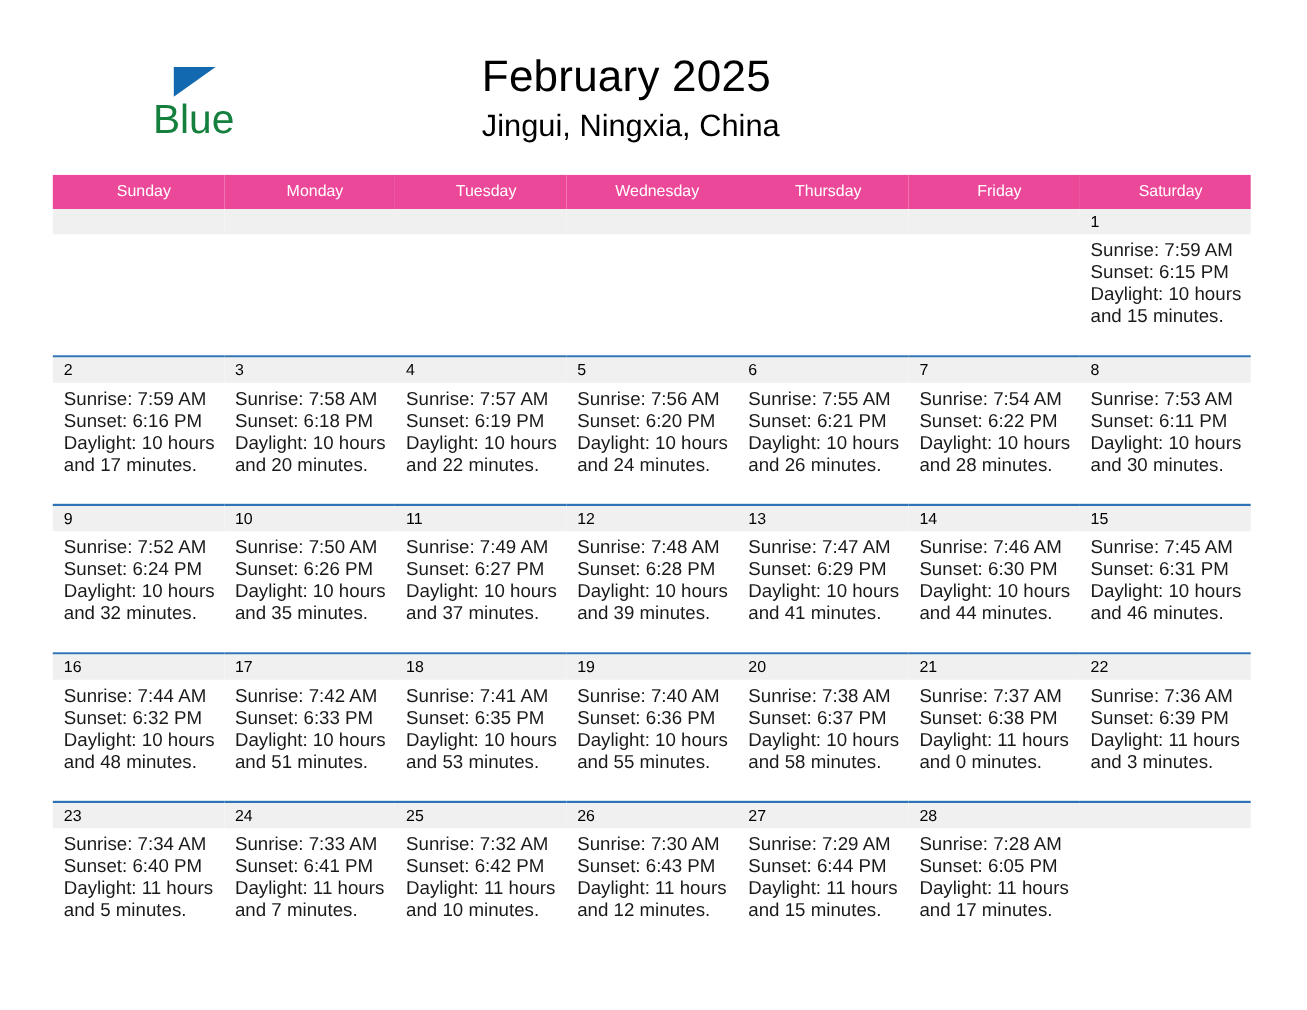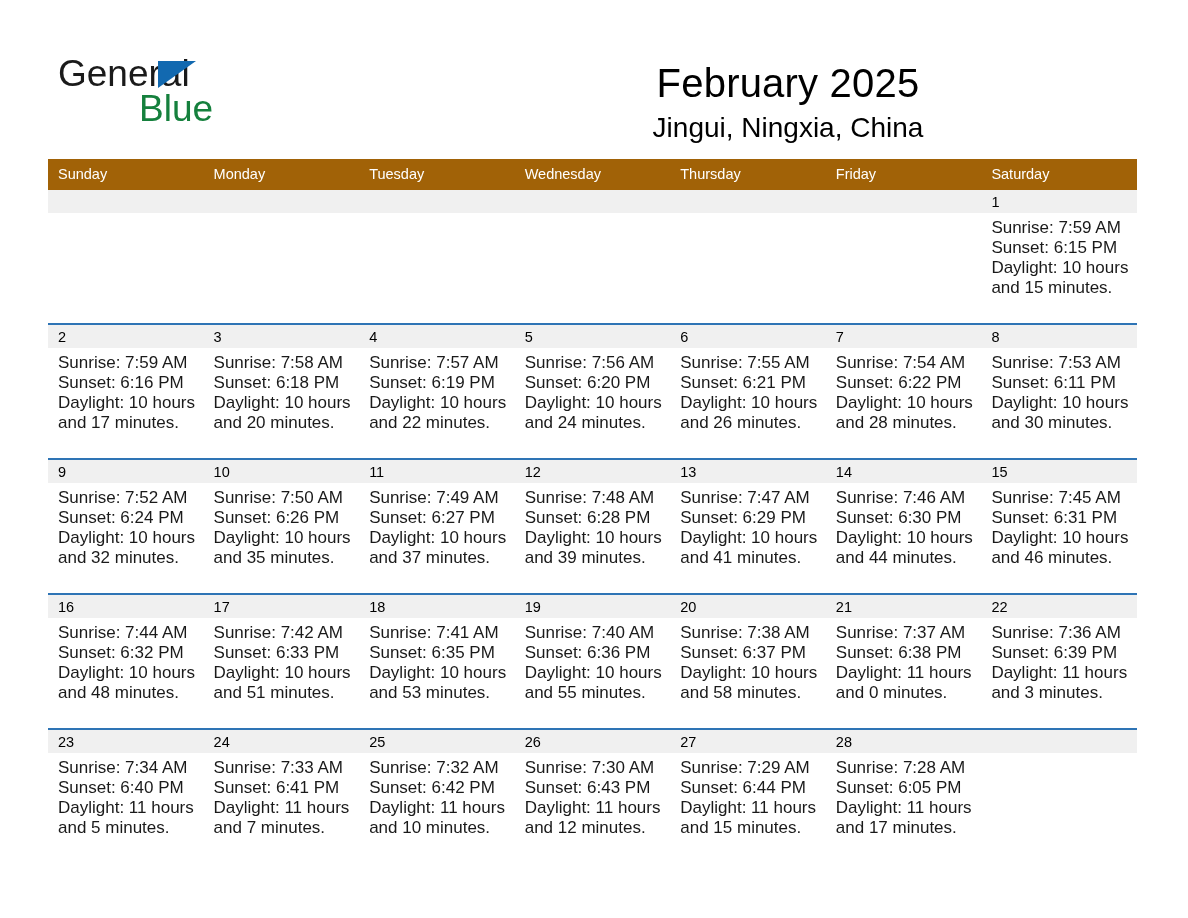--- a/index.html
+++ b/index.html
@@ -60,22 +60,22 @@
     left: 81px;
     top: 35px;
     font-size: 37px;
     line-height: 40px;
     color: #15803d;
     font-weight: 400;
   }
   .title-block {
     position: absolute;
     right: 0;
-    top: 13px;
-    text-align: center;
+    top: 0;
+    text-align: left;
     width: 700px;
   }
   .cal-title {
     font-size: 40px;
     line-height: 52px;
     font-weight: 400;
     color: #000000;
     margin: 0;
     letter-spacing: 0.2px;
   }
@@ -92,25 +92,25 @@
     position: absolute;
     left: 48px;
     top: 159px;
     width: 1089px;
     border-collapse: collapse;
     table-layout: fixed;
   }
   .calendar col { width: 155.57px; }
 
   .calendar thead th {
-    background: #a16207;
+    background: #ec4899;
     color: #ffffff;
     font-size: 14.5px;
     font-weight: 400;
-    text-align: left;
+    text-align: center;
     padding: 7px 0 8px 10px;
     height: 16px;
     box-sizing: content-box;
   }
 
   .calendar td {
     vertical-align: top;
     padding: 0;
     border-top: 2px solid #2e74b5;
     background: #ffffff;
@@ -144,21 +144,20 @@
   .details div { white-space: nowrap; }
 </style>
 </head>
 <body>
 
 <div class="page">
 
   <div class="header">
 
     <div class="logo">
-      <span class="logo-line1">General</span>
       <span class="logo-tri"></span>
       <span class="logo-line2">Blue</span>
     </div>
 
     <div class="title-block">
       <h1 class="cal-title">February 2025</h1>
       <div class="cal-subtitle">Jingui, Ningxia, China</div>
     </div>
 
   </div>

